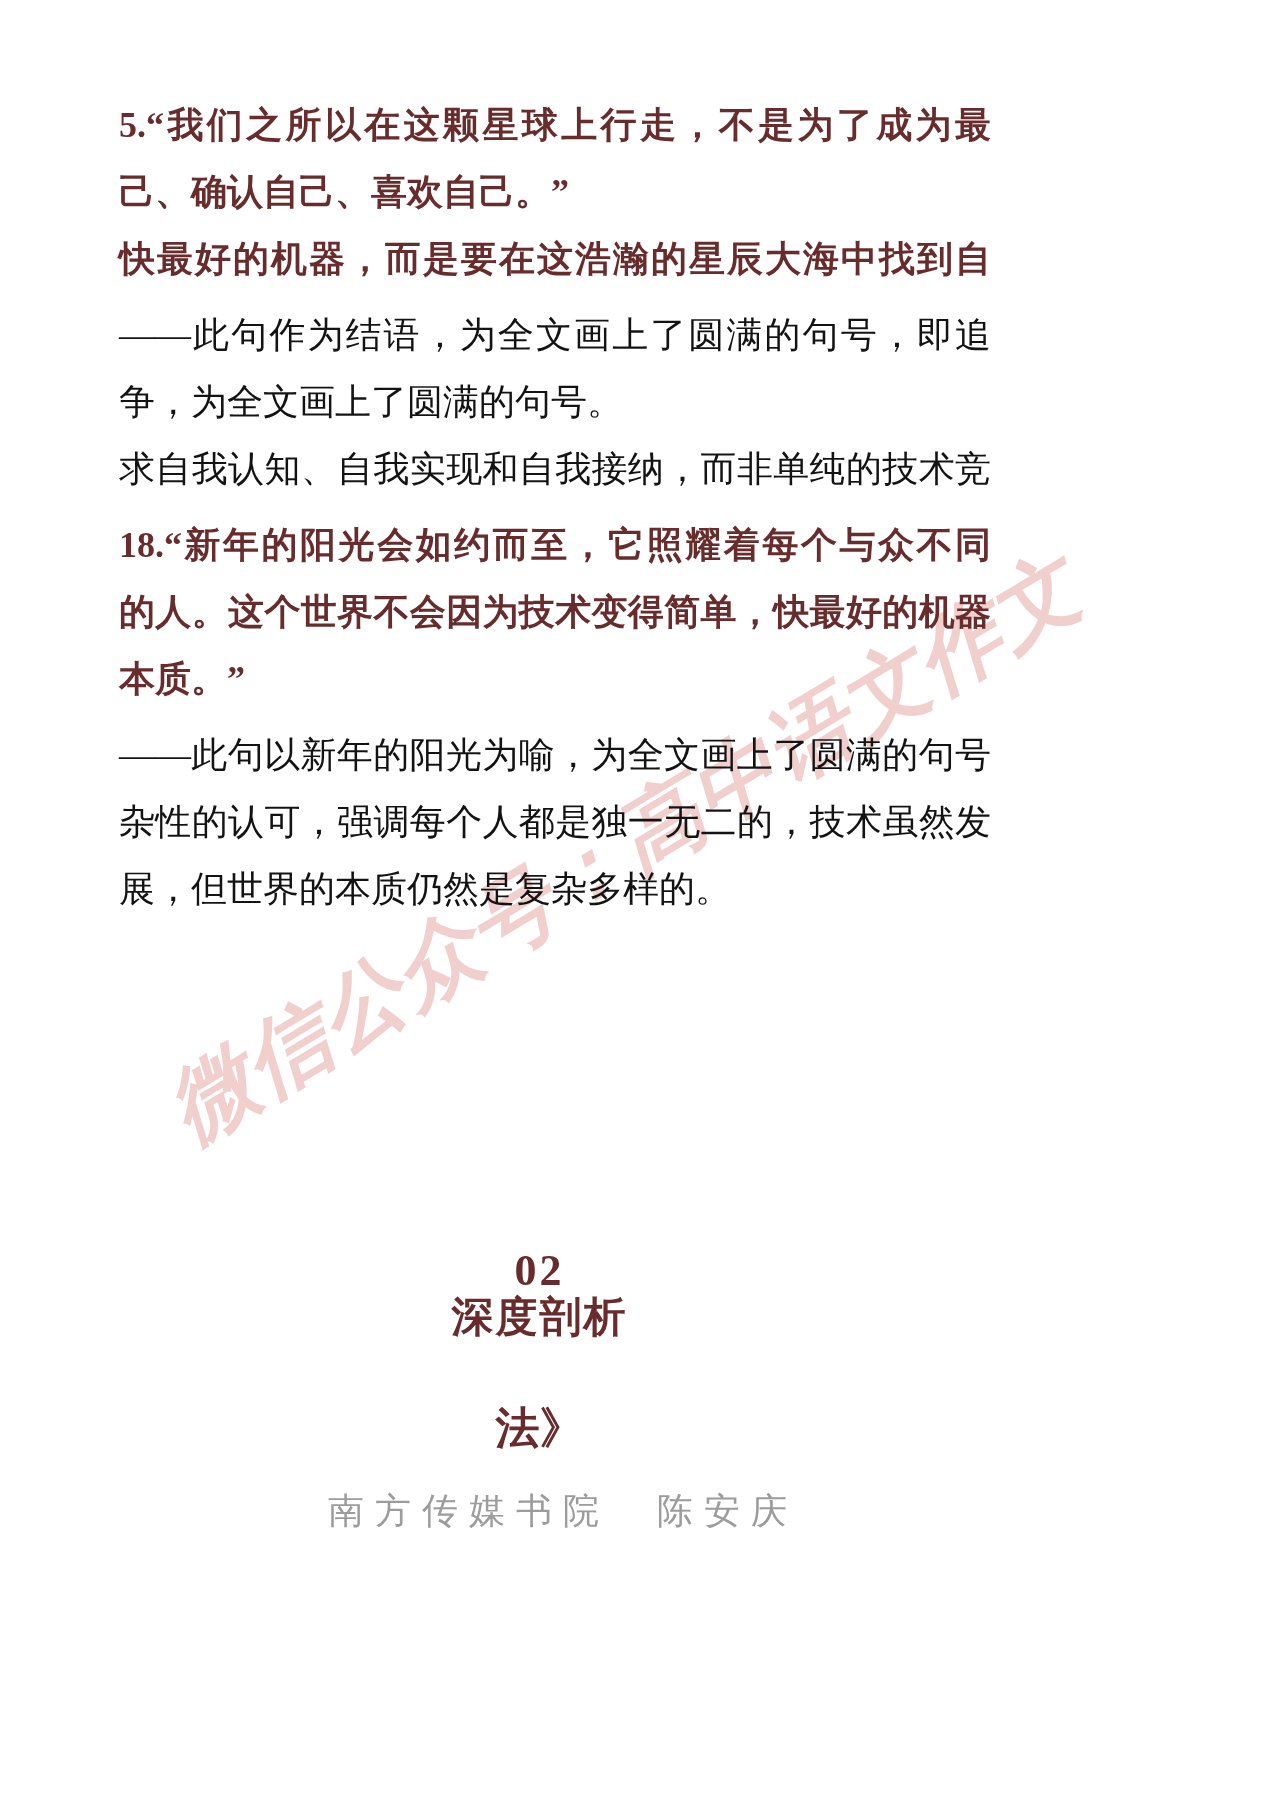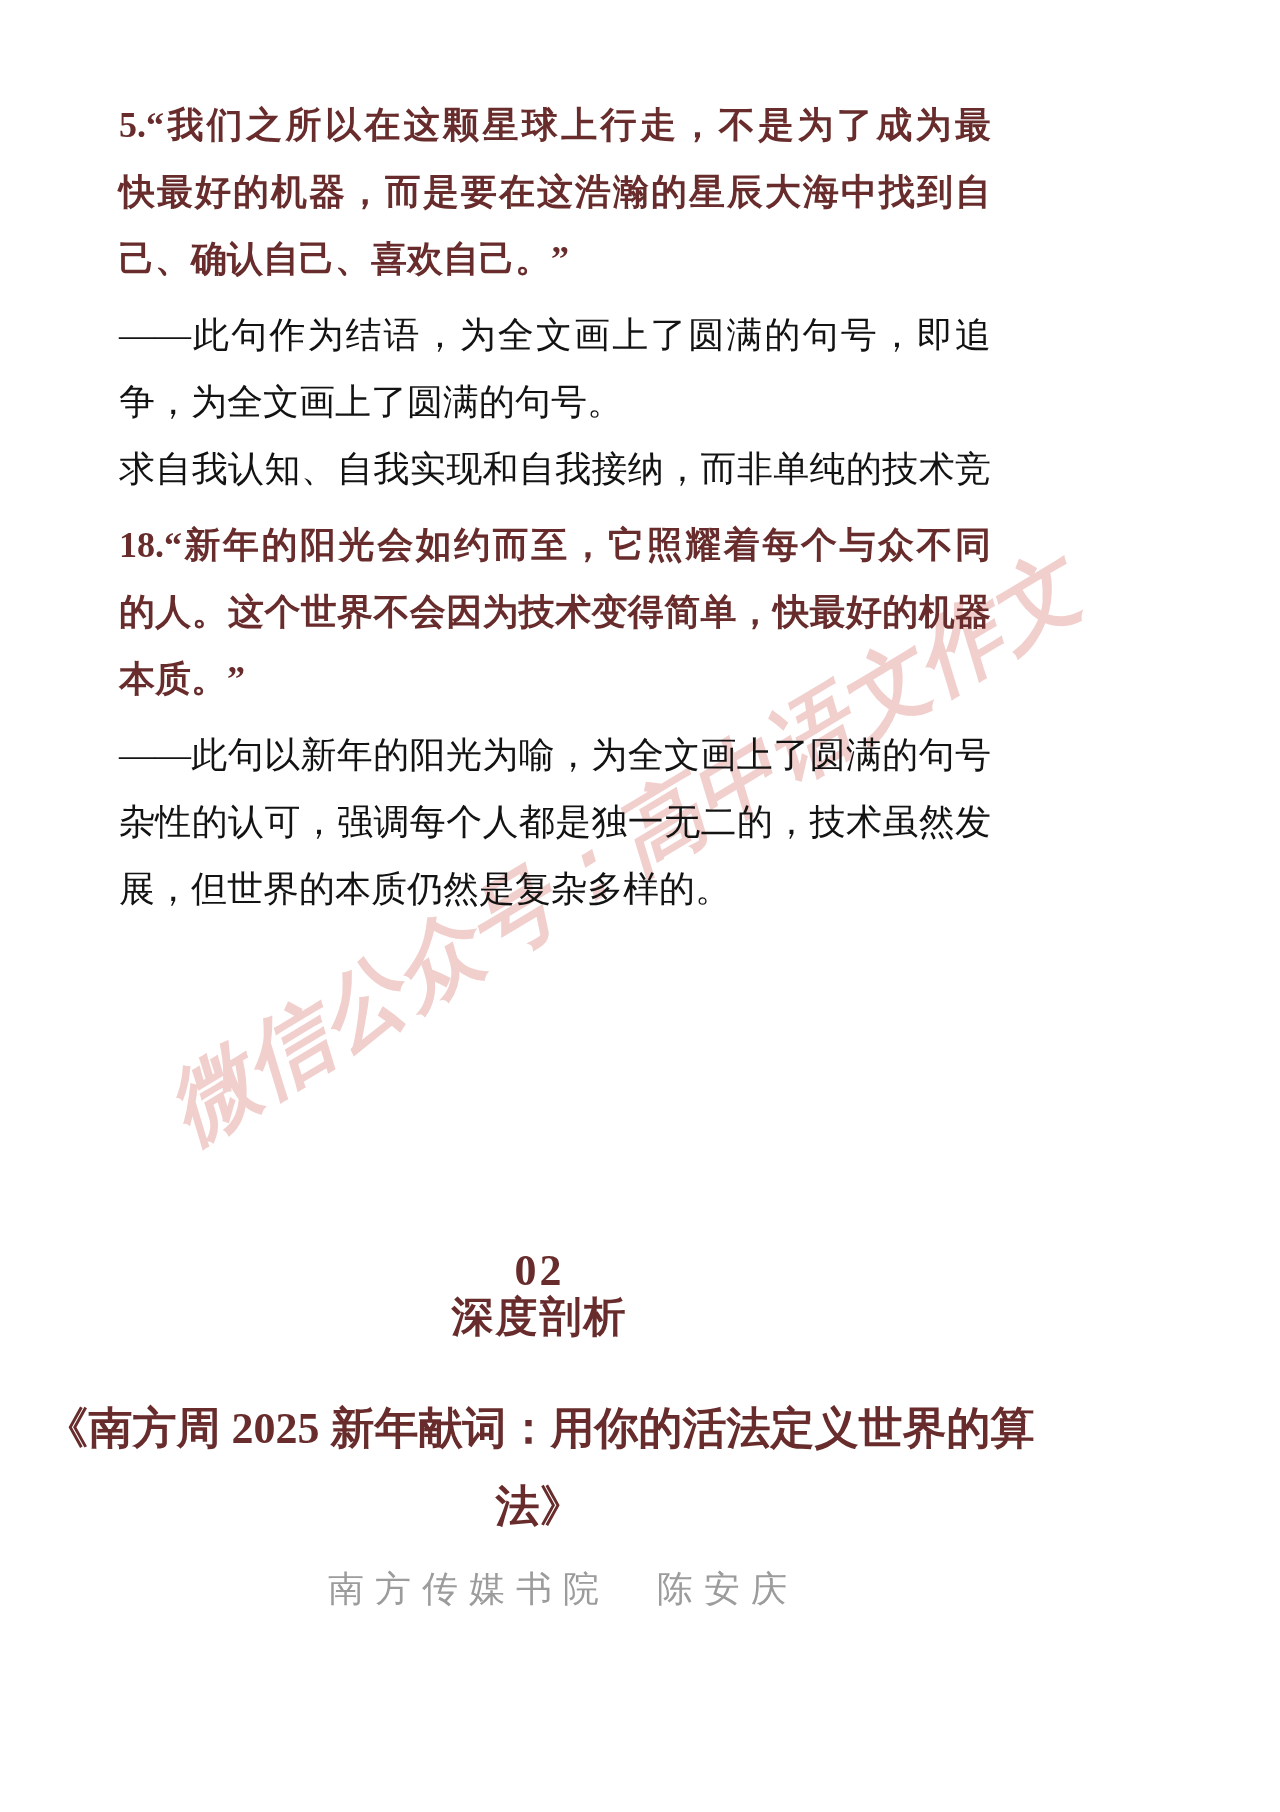--- a/index.html
+++ b/index.html
@@ -113,22 +113,22 @@
 </head>
 <body>
 
 <div class="page">
 
   <div class="watermark">微信公众号：高中语文作文</div>
 
   <div class="content">
     <div class="para quote">
         <div class="line">5.“我们之所以在这颗星球上行走，不是为了成为最</div>
+        <div class="line last">己、确认自己、喜欢自己。”</div>
         <div class="line">快最好的机器，而是要在这浩瀚的星辰大海中找到自</div>
-        <div class="line last">己、确认自己、喜欢自己。”</div>
       </div>
 
     <div class="para analysis">
         <div class="line">——此句作为结语，为全文画上了圆满的句号，即追</div>
         <div class="line last">争，为全文画上了圆满的句号。</div>
         <div class="line">求自我认知、自我实现和自我接纳，而非单纯的技术竞</div>
       </div>
 
     <div class="para quote">
         <div class="line">18.“新年的阳光会如约而至，它照耀着每个与众不同</div>
@@ -140,19 +140,18 @@
         <div class="line">——此句以新年的阳光为喻，为全文画上了圆满的句号</div>
         <div class="line">杂性的认可，强调每个人都是独一无二的，技术虽然发</div>
         <div class="line last">展，但世界的本质仍然是复杂多样的。</div>
       </div>
   </div>
 
   <div class="section">
     <div class="section-number">02</div>
     <div class="section-heading">深度剖析</div>
     <div class="section-title">
-        <div class="line">《南方周 2025 新年献词：用你的活法定义世界的算</div>
         <div class="line last">法》</div>
       </div>
     <div class="byline">南方传媒书院　陈安庆</div>
   </div>
 
 </div>
 
 </body></html>

